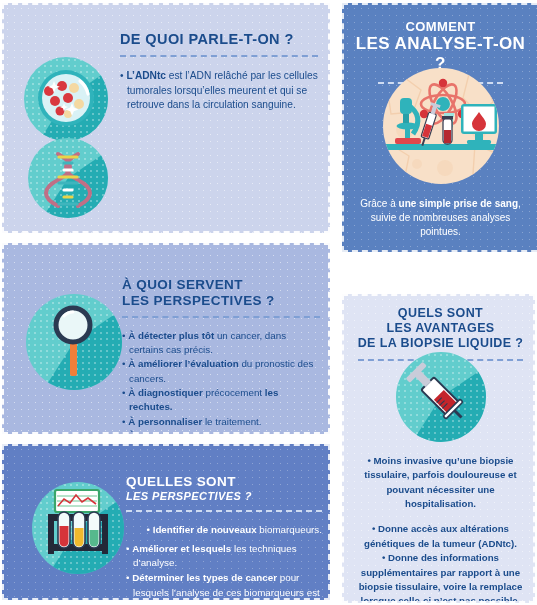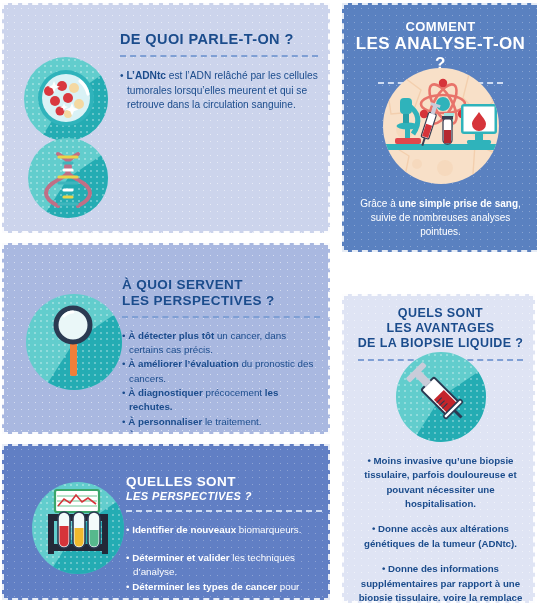--- a/index.html
+++ b/index.html
@@ -274,22 +274,22 @@
           <path d="M57.5 48 h9 v12 a4.5 4.5 0 0 1 -9 0z" fill="#56b98d"></path>
         </g>
       </svg>
     </div>
 
     <div class="txtblock" style="left:122px;top:28px;width:196px;">
       <h2 class="heading h-white" style="font-size:13.5px;">QUELLES SONT</h2>
       <h2 class="heading h-white" style="font-size:11px;font-style:italic;">LES PERSPECTIVES ?</h2>
       <hr class="rule light">
       <p class="body-txt t-white" style="font-size:9.8px;line-height:1.5;">
-        <span class="bullet" style="margin-bottom:13px;">• <b>Identifier de nouveaux</b><span> biomarqueurs.</span></span>
-        <span class="bullet" style="margin-bottom:0;">• <b>Déterminer et valider</b><span> les techniques d’analyse.</span></span>
+        <span class="bullet" style="margin-bottom:4px;text-align:right;">• <b>Identifier de nouveaux</b><span> biomarqueurs.</span></span>
+        <span class="bullet" style="margin-bottom:0;">• <b>Améliorer et lesquels</b><span> les techniques d’analyse.</span></span>
         <span class="bullet" style="margin-bottom:0;">• <b>Déterminer les types de cancer</b><span> pour lesquels l’analyse de ces biomarqueurs est pertinente.</span></span>
       </p>
     </div>
   </section>
 
   <section class="panel p-botright">
     <div class="txtblock center" style="left:8px;top:10px;width:177px;">
       <h2 class="heading h-dark" style="font-size:12.5px;">QUELS SONT</h2>
       <h2 class="heading h-dark" style="font-size:12.5px;">LES AVANTAGES</h2>
       <h2 class="heading h-dark" style="font-size:12.5px;">DE LA BIOPSIE LIQUIDE ?</h2>
@@ -313,19 +313,19 @@
           <rect x="33" y="7" width="24" height="6" rx="1.5" fill="#c9ccd9"></rect>
           <rect x="43.5" y="62" width="3" height="12" fill="#2b3a52"></rect>
           <rect x="33" y="60" width="24" height="4" rx="1.5" fill="#ffffff" stroke="#2b3a52" stroke-width="1.6"></rect>
         </g>
       </svg>
     </div>
 
     <div class="txtblock center" style="left:10px;top:158px;width:173px;">
       <p class="body-txt t-dark" style="font-size:9.7px;line-height:1.48;font-weight:bold;">
         <span style="display:block;margin-bottom:11px;">• Moins invasive qu’une biopsie tissulaire, parfois douloureuse et pouvant nécessiter une hospitalisation.</span>
-        <span style="display:block;margin-bottom:11px;">• Donne accès aux altérations génétiques de la tumeur (ADNtc).</span>
+        <span style="display:block;">• Donne accès aux altérations génétiques de la tumeur (ADNtc).</span>
         <span style="display:block;">• Donne des informations supplémentaires par rapport à une biopsie tissulaire, voire la remplace lorsque celle-ci n’est pas possible.</span>
       </p>
     </div>
   </section>
 
 </div>
 
 </body></html>

